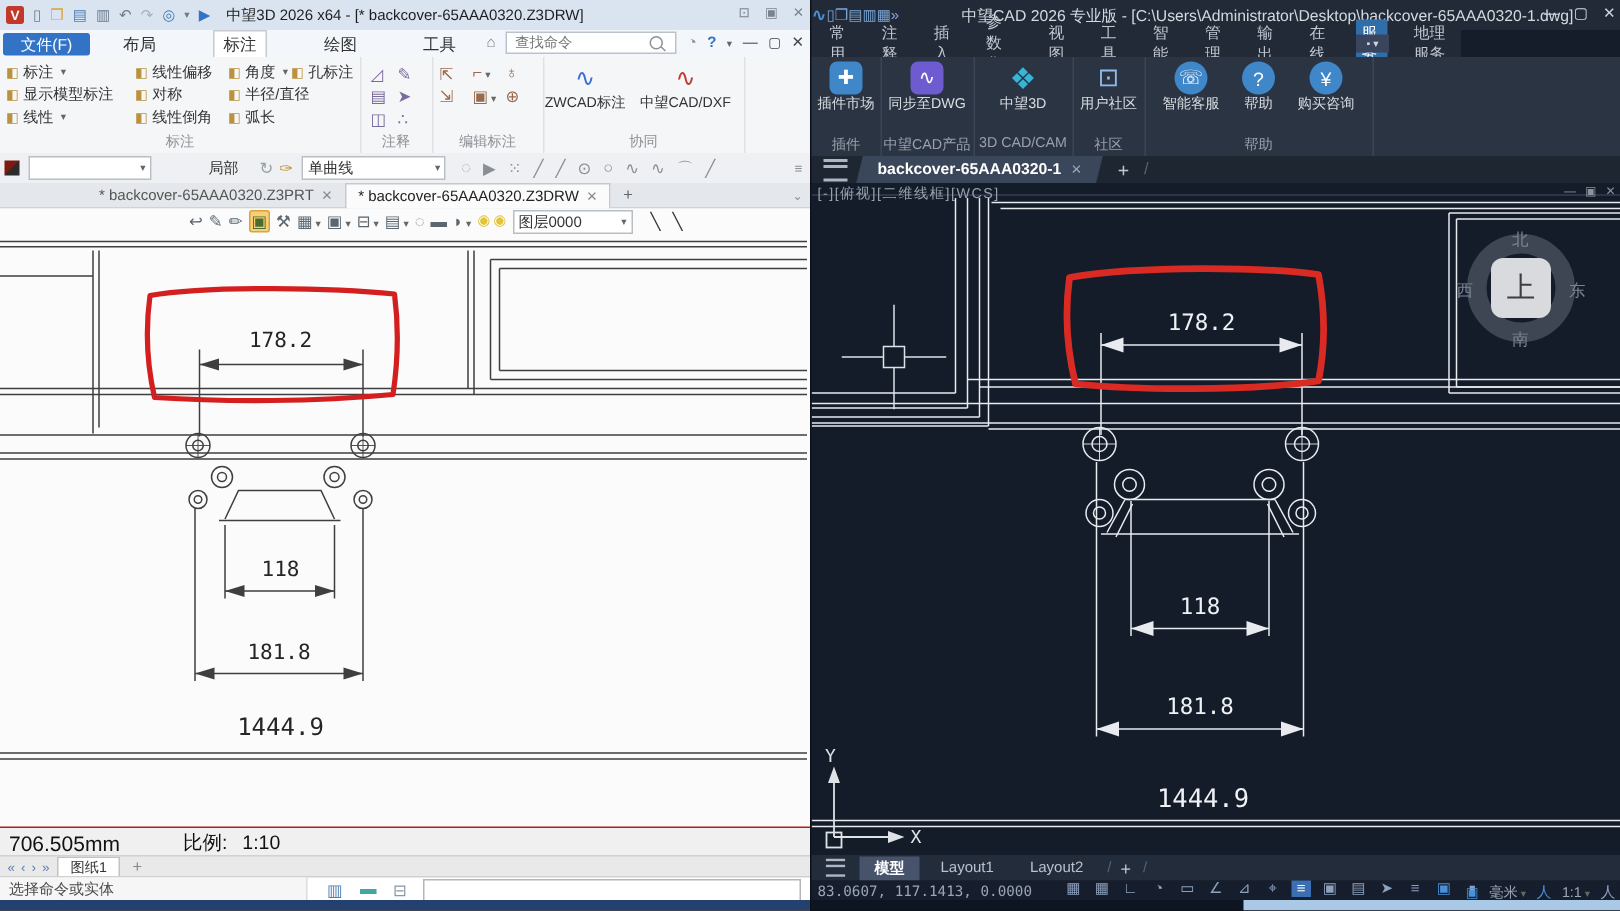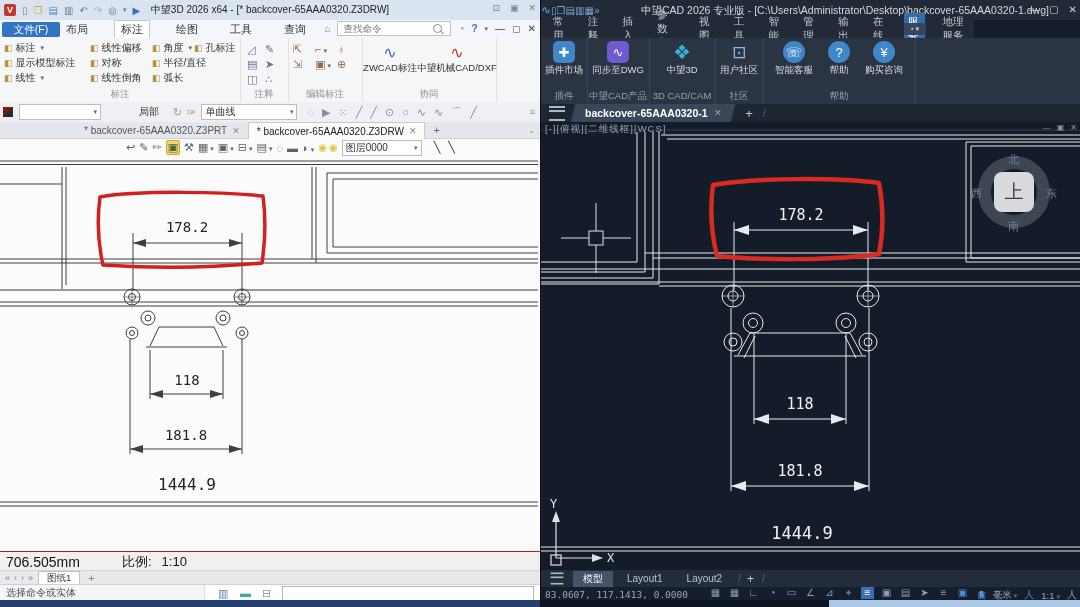--- a/index.html
+++ b/index.html
@@ -12,21 +12,21 @@
   .l-title{left:0;top:0;width:540px;height:20px;background:#d9e4f0;color:#222}
   .l-title .qa{gap:6px;padding-left:4px}
   .qa span{font-size:10px;color:#6b7b8d}
   .qa .logo{width:12px;height:12px;background:#c0392b;color:#fff;border-radius:2px;
             font-size:9px;font-weight:bold;display:inline-flex;align-items:center;justify-content:center}
   .l-title .ttl{position:absolute;left:0;right:0;text-align:center;top:3px;font-size:10px;color:#1d1d1d}
   .winc{position:absolute;right:4px;top:3px;display:flex;gap:10px;color:#7a828c;font-size:9px}
   .l-menu{left:0;top:20px;width:540px;height:18px;background:#f3f6fa;border-bottom:1px solid #dcdfe4}
   .filebtn{margin:1px 0 0 2px;width:58px;height:15px;background:#3273c5;color:#fff;border-radius:2px;
            display:flex;align-items:center;justify-content:center;font-size:10.5px}
-  .l-menu .mis{gap:20px;color:#333;font-size:11px}
+  .l-menu .mis{gap:32px;margin-left:16px;color:#333;font-size:11px}
   .l-menu .mi{padding:1px 6px}
   .l-menu .mi.active{background:#fff;border:1px solid #c6cad0}
   .l-menu .rt{position:absolute;right:4px;top:1px;display:flex;align-items:center;gap:7px}
   .srch{width:106px;height:13px;background:#fff;border:1px solid #bcc2c9;display:flex;align-items:center;padding:0 3px}
   .srch input{border:none;outline:none;width:88px;font-size:9.5px;color:#555;background:transparent;font-family:inherit}
   .mag{width:7px;height:7px;border:1.2px solid #8a919a;border-radius:50%;position:relative;flex:none}
   .mag::after{content:"";position:absolute;width:4px;height:1.4px;background:#8a919a;transform:rotate(45deg);right:-3px;bottom:-1px}
   .l-ribbon{left:0;top:38px;width:540px;height:64px;background:#f5f6f7;border-bottom:1px solid #d5d5d5}
   .rgrp{position:absolute;top:0;height:64px;border-right:1px solid #dfe1e4}
   .rgl{position:absolute;bottom:1px;left:0;width:100%;text-align:center;font-size:9.5px;color:#8d9096}
@@ -104,21 +104,21 @@
   .vpwin{position:absolute;right:4px;top:1px;font-size:8px;color:#8b93a0;display:flex;gap:6px}
   .redtxt{position:absolute;left:28px;top:176px;font-size:31px;font-weight:bold;color:#e0392c;letter-spacing:3px;white-space:nowrap}
   .compass{position:absolute;left:437px;top:34px;width:72px;height:72px}
   .cring{position:absolute;left:0;top:0;width:72px;height:72px;border-radius:50%;border:13px solid rgba(130,140,155,.38);box-sizing:border-box}
   .cbtn{position:absolute;left:16px;top:16px;width:40px;height:40px;background:#d9dadd;border-radius:8px;
         color:#3a3f46;font-size:19px;display:flex;align-items:center;justify-content:center}
   .cdir{position:absolute;font-size:11px;color:#7c8594}
   .axlbl{position:absolute;color:#dfe3e8;font-size:12px;font-family:"DejaVu Sans Mono",monospace}
   .r-layouts{left:0;top:570px;width:540px;height:17px;background:#232c3b;color:#b9c1cd}
   .ltab{font-size:10px;padding:1px 10px}
-  .ltab.active{background:#46536b;color:#fff;font-weight:normal}
+  .ltab.active{background:#46536b;color:#fff;font-weight:bold}
   .lsep{color:#55627a;font-size:10px}
   .r-status{left:0;top:587px;width:540px;height:13px;background:#161e2d}
   .coords{position:absolute;left:4px;top:2px;font-family:"DejaVu Sans Mono",monospace;font-size:9.5px;color:#9aa5b5}
   .sticons{position:absolute;left:168px;top:0px;display:flex;gap:6px;color:#8da0bc;font-size:10px}
   .sticons .si{width:13px;text-align:center}
   .sticons .si.active{background:#3c6eb4;color:#fff}
   .sticons .si.blue{color:#4a90d9}
   .strr{position:absolute;right:4px;top:1px;display:flex;gap:7px;align-items:center;color:#9aa5b5;font-size:9.5px}
   .strr .pic{color:#4a90d9;font-size:10px}
   .r-strip{left:0;top:600px;width:540px;height:7px;background:#0e1522}
@@ -240,21 +240,21 @@
       <div class="rgl">编辑标注</div>
     </div>
     <div class="rgrp" style="left:362px;width:134px">
       <div class="flex" style="position:absolute;top:6px;left:2px;gap:2px">
         <div class="bigbtn" style="width:52px">
           <span class="bico">∿</span>
           <span class="blbl">ZWCAD标注</span>
         </div>
         <div class="bigbtn" style="width:78px">
           <span class="bico" style="color:#c23a2f">∿</span>
-          <span class="blbl">中望机械CAD/DXF</span>
+          <span class="blbl">中望CAD/DXF</span>
         </div>
       </div>
       <div class="rgl">协同</div>
     </div>
   </div>
 
   <div class="abs l-tool2 flex">
     <span class="swatch"></span>
     <span class="combo" style="width:74px;margin-left:6px">
         <span class="cv"></span>
@@ -276,21 +276,21 @@
         <span>⊙</span>
         <span>○</span>
         <span>∿</span>
         <span>∿</span>
         <span>⌒</span>
         <span>╱</span>
     </div>
     <span style="position:absolute;right:5px;color:#8a8f96;font-size:9px">≡</span>
   </div>
 
-  <div class="abs l-dtabs flex" style="padding-left:76px;box-sizing:border-box">
+  <div class="abs l-dtabs flex" style="padding-left:58px;box-sizing:border-box">
     <div class="flex">
       <div class="dtab">
           <span>* backcover-65AAA0320.Z3PRT</span>
           <span class="x">✕</span>
         </div>
         <div class="dtab active">
           <span>* backcover-65AAA0320.Z3DRW</span>
           <span class="x">✕</span>
         </div>
     </div>

